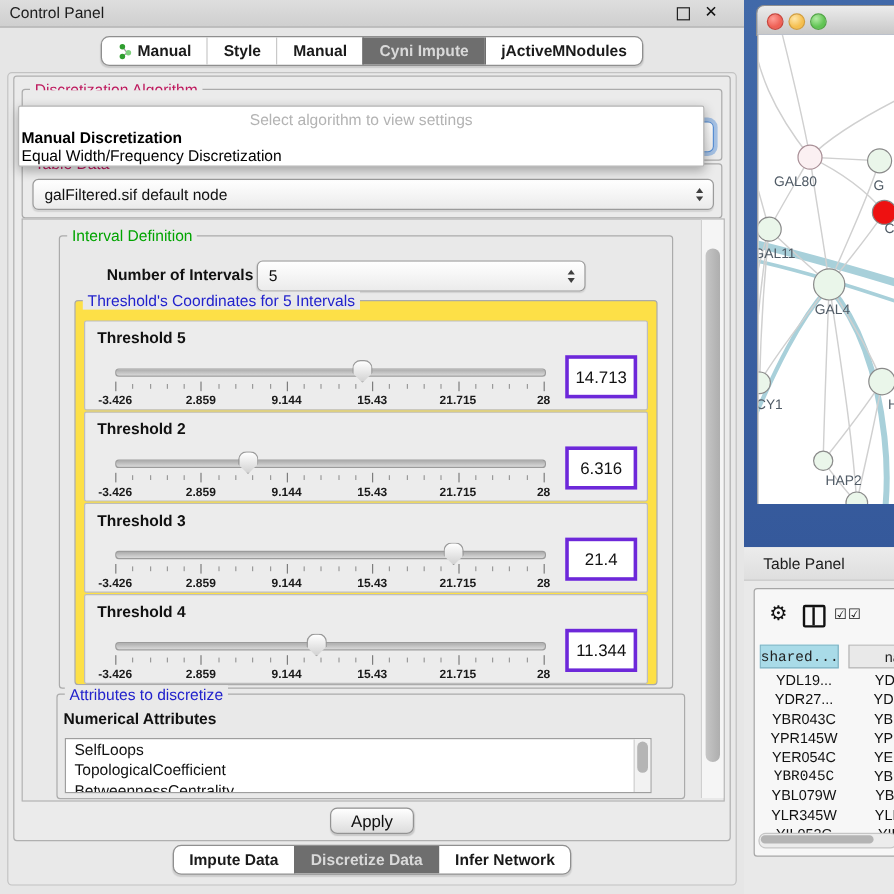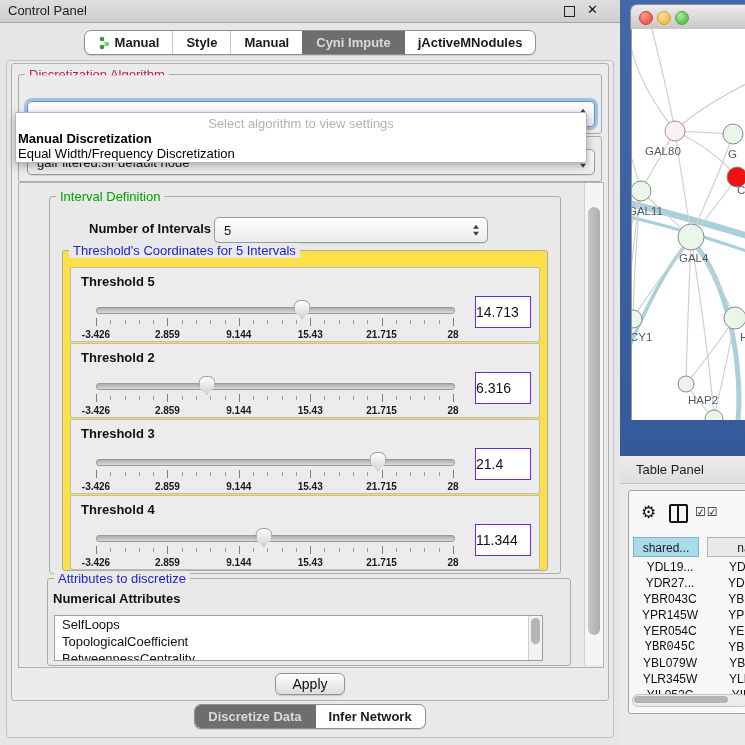--- a/index.html
+++ b/index.html
@@ -50,21 +50,21 @@
   }
   .combo .cval{position:absolute;left:9px;top:50%;transform:translateY(-50%);white-space:nowrap;}
   .spin{position:absolute;right:8px;top:50%;transform:translateY(-50%);}
   .spin i{display:block;width:0;height:0;border-left:3.5px solid transparent;border-right:3.5px solid transparent;}
   .spin .up{border-bottom:4.5px solid #3f3f3f;margin-bottom:2.5px;}
   .spin .down{border-top:4.5px solid #3f3f3f;}
   .combo.focused{border:1px solid #5a91d6;box-shadow:0 0 0 3px rgba(105,156,221,.55);}
   .popup{
     position:absolute;left:3px;top:24px;width:570px;height:49px;
     background:#fff;border:1px solid #b6b6b6;border-radius:2px;
-    box-shadow:0 3px 9px rgba(0,0,0,.3);z-index:5;margin-top:24px;
+    box-shadow:0 3px 9px rgba(0,0,0,.3);z-index:5;
   }
   .popup .hint{position:absolute;left:0;right:0;top:3px;text-align:center;font-size:13px;color:#b3b3b3;}
   .popup .opt1{position:absolute;left:2px;top:18px;font-size:13px;font-weight:bold;color:#000;}
   .popup .opt2{position:absolute;left:2px;top:33px;font-size:13px;color:#000;}
   .tabledata-group{left:6px;top:72px;width:582px;height:44px;}
   .scrollpane{
     position:absolute;left:6px;top:118px;width:584px;height:484px;
     border:1px solid #b3b3b3;background:#e9e9e9;overflow:hidden;
   }
   .vscroll{position:absolute;right:0;top:0;width:18px;height:482px;background:#f5f5f5;border-left:1px solid #cfcfcf;}
@@ -86,21 +86,21 @@
     border-radius:7px 7px 2px 2px;
     clip-path:polygon(0 0,100% 0,100% 56%,50% 100%,0 56%);}
   .ticks{position:absolute;left:0;top:16px;width:357px;height:9px;}
   .tick{position:absolute;width:1px;background:#7d7d7d;top:0;}
   .tick.minor{height:4px;top:2px;background:#9a9a9a;}
   .tick.major{height:8px;}
   .ticklabels{position:absolute;left:0;top:27px;width:357px;height:11px;}
   .tlabel{position:absolute;transform:translateX(-50%);font-size:10px;font-weight:bold;color:#1a1a1a;white-space:nowrap;}
   .th-value{
     position:absolute;right:8px;top:28px;width:54px;height:30px;line-height:30px;
-    background:#fff;border:1px solid #6d28d9;text-align:left;font-size:14px;color:#111;
+    background:#fff;border:3px solid #6d28d9;text-align:center;font-size:14px;color:#111;
   }
   .attr-group{left:28px;top:395px;width:522px;height:86px;background:#e9e9e9;}
   .attr-heading{position:absolute;left:5px;top:12px;font-size:13px;font-weight:bold;color:#111;}
   .attr-list{
     position:absolute;left:6px;top:36px;width:487px;height:44px;
     background:#fff;border:1px solid #9e9e9e;overflow:hidden;
   }
   .attr-item{font-size:13px;color:#111;padding:1px 0 1px 7px;line-height:15px;white-space:nowrap;}
   .attr-scroll{position:absolute;right:0;top:0;width:13px;height:100%;background:#f2f2f2;border-left:1px solid #d0d0d0;}
   .attr-scroll .thumb{position:absolute;left:2px;top:2px;width:9px;height:26px;border-radius:5px;background:#b5b5b5;}
@@ -430,20 +430,23 @@
       </div>
     </div>
 
     <div class="apply-row">
       <button class="btn">Apply</button>
     </div>
   </div>
 
   <div class="bottomtabs-wrap">
     <div class="seg-group" id="bottomtabs">
+        <div class="seg">
+          <span>Impute Data</span>
+        </div>
         <div class="seg sel">
           <span>Discretize Data</span>
         </div>
         <div class="seg">
           <span>Infer Network</span>
         </div>
       </div>
   </div>
 </div>
 
@@ -516,21 +519,21 @@
 </div>
 <div class="tp-bg"></div>
 
 <div class="tp-panel">
   <div class="tp-toolbar">
     <span class="gear">⚙</span>
     <span class="colicon"></span>
     <span class="checks">☑☑</span>
   </div>
   <div class="tp-table" id="tptable">
-      <div class="tp-hcell hl" style="left: 0px; width: 66px;">shared...</div>
+      <div class="tp-hcell hl" style="left: 0px; width: 66px; font-family: Liberation Mono, monospace;">shared...</div>
       <div class="tp-hcell" style="left: 74px; width: 74px;">na</div>
       <div class="tp-row" style="top: 22px;">
         <div class="tp-cell" style="left: 0px; width: 74px;">YDL19...</div>
         <div class="tp-cell" style="left: 74px; width: 74px;">YDL1</div>
       </div>
       <div class="tp-row" style="top: 38px;">
         <div class="tp-cell" style="left: 0px; width: 74px;">YDR27...</div>
         <div class="tp-cell" style="left: 74px; width: 74px;">YDR2</div>
       </div>
       <div class="tp-row" style="top: 54px;">

